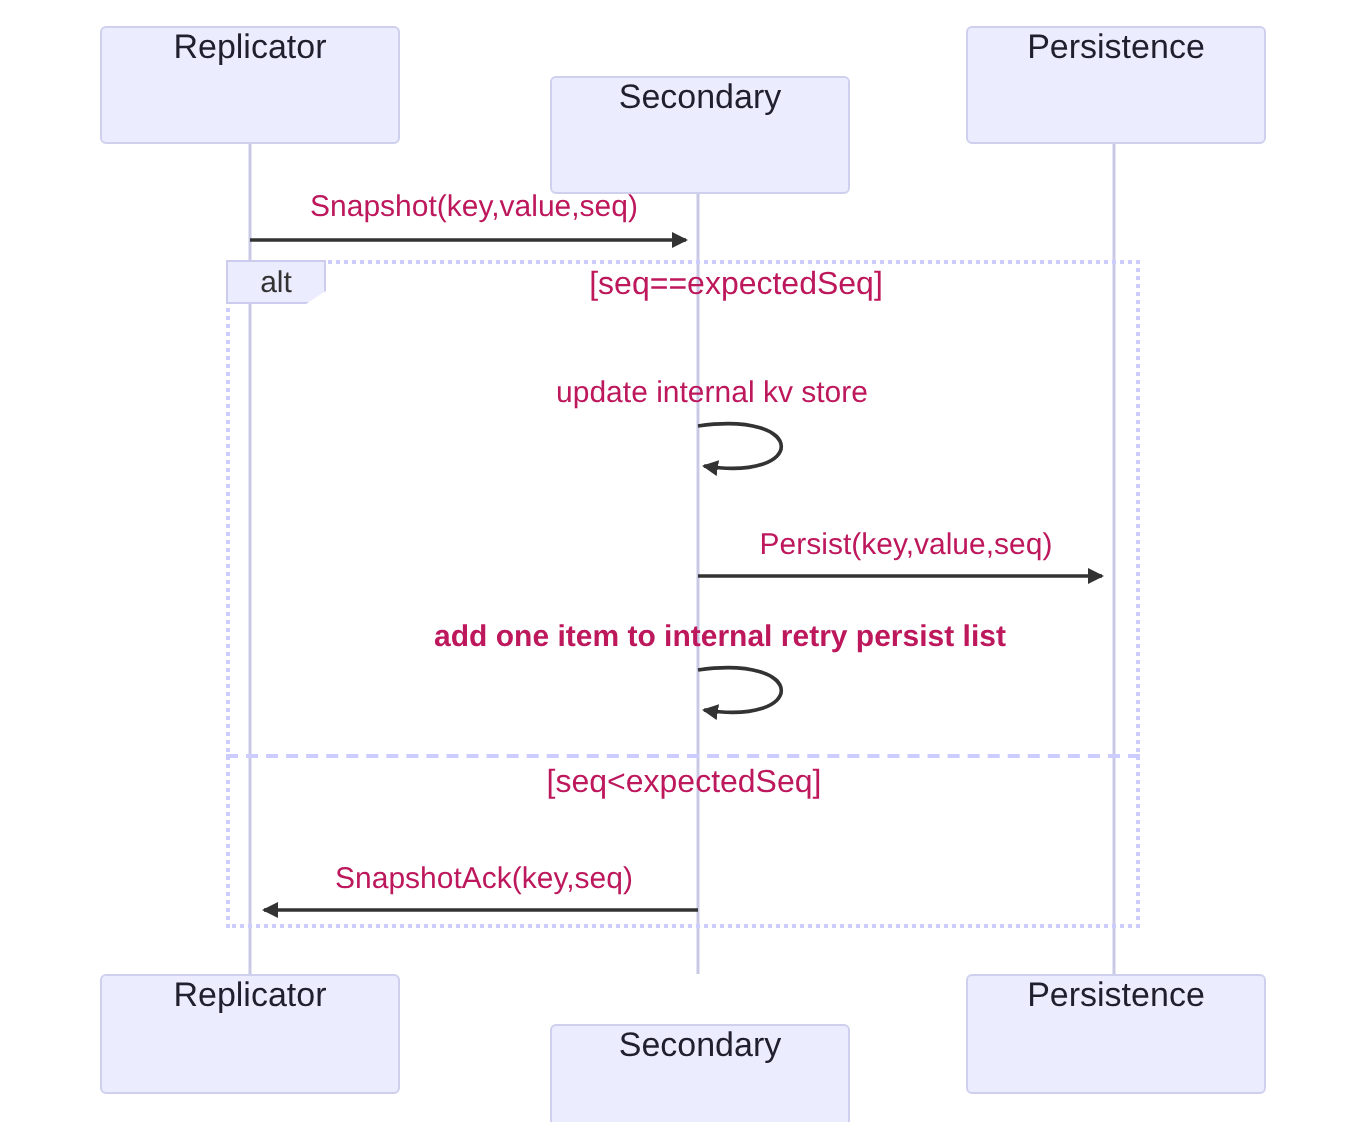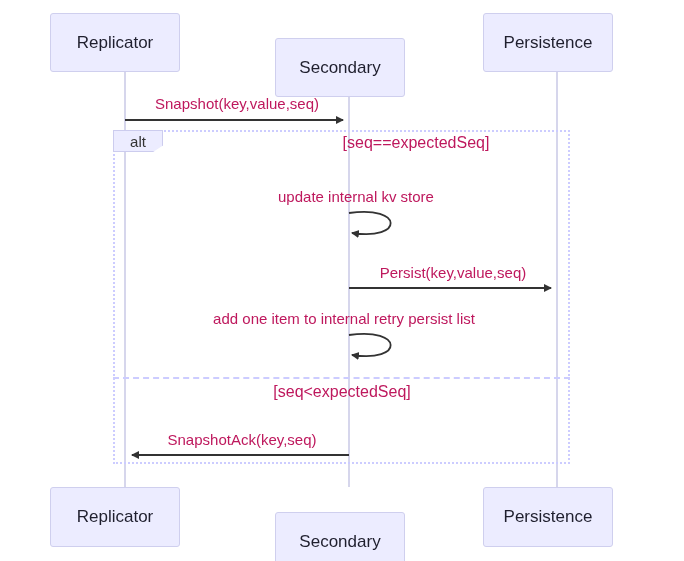--- a/index.html
+++ b/index.html
@@ -6,25 +6,25 @@
   .stage{
     position:relative;
     width:684px;height:561px;
     background:#ffffff;
     font-family:"Liberation Sans", sans-serif;
     overflow:hidden;
   }
   svg.layer{position:absolute;left:0;top:0;width:684px;height:561px;}
   .actor{
     position:absolute;
-    width:130px;height:59px;
+    width:150px;height:59px;
     background:#ECECFF;
     border:1px solid #CFCFEE;
     border-radius:3px;
-    display:flex;align-items:center;justify-content:center;
+    display:flex;justify-content:center;
     font-size:17px;color:#1f1f2e;
     box-sizing:border-box;
   }
   .actor.row-top{top:13px;}
   .actor.row-bottom{top:487px;height:60px;}
   .actor.col-replicator{left:50px;}
   .actor.col-secondary{left:275px;margin-top:25px;}
   .actor.col-persistence{left:483px;}
   .alt-frame{
     position:absolute;
@@ -81,27 +81,27 @@
     <path d="M 349,335 C 404,327 404,363 352,355" fill="none" stroke="#333333" stroke-width="1.8" marker-end="url(#ah)"></path>
 
     <line x1="349" y1="455" x2="132" y2="455" stroke="#333333" stroke-width="1.8" marker-end="url(#ah)"></line>
   </svg>
 
   <div class="alt-frame"></div>
   <div class="alt-divider"></div>
   <div class="alt-label">
     <span>alt</span>
   </div>
-  <div class="cond-label" style="left:368px;top:134px;margin-left:48px;">[seq==expectedSeq]</div>
+  <div class="cond-label" style="left:368px;top:134px;">[seq==expectedSeq]</div>
   <div class="cond-label" style="left:342px;top:383px;">[seq&lt;expectedSeq]</div>
 
   <div class="msg-label" style="left:237px;top:95px;">Snapshot(key,value,seq)</div>
   <div class="msg-label" style="left:453px;top:264px;">Persist(key,value,seq)</div>
   <div class="msg-label" style="left:356px;top:188px;">update internal kv store</div>
-  <div class="msg-label" style="left:344px;top:310px;">add one item to internal retry persist list</div>
+  <div class="msg-label" style="left:360px;top:310px;font-weight:bold;">add one item to internal retry persist list</div>
   <div class="msg-label" style="left:242px;top:431px;">SnapshotAck(key,seq)</div>
 
   <div class="actor row-top col-replicator">
     <span>Replicator</span>
   </div>
   <div class="actor row-top col-secondary">
     <span>Secondary</span>
   </div>
   <div class="actor row-top col-persistence">
     <span>Persistence</span>

